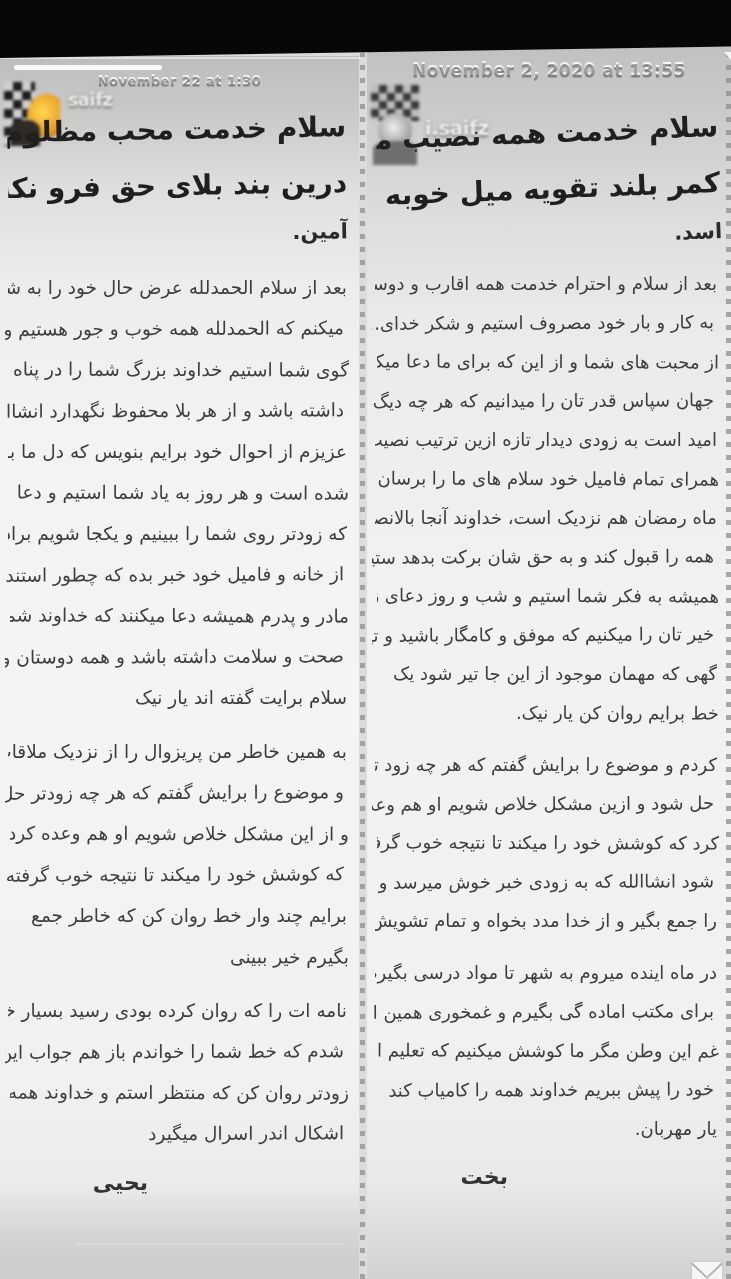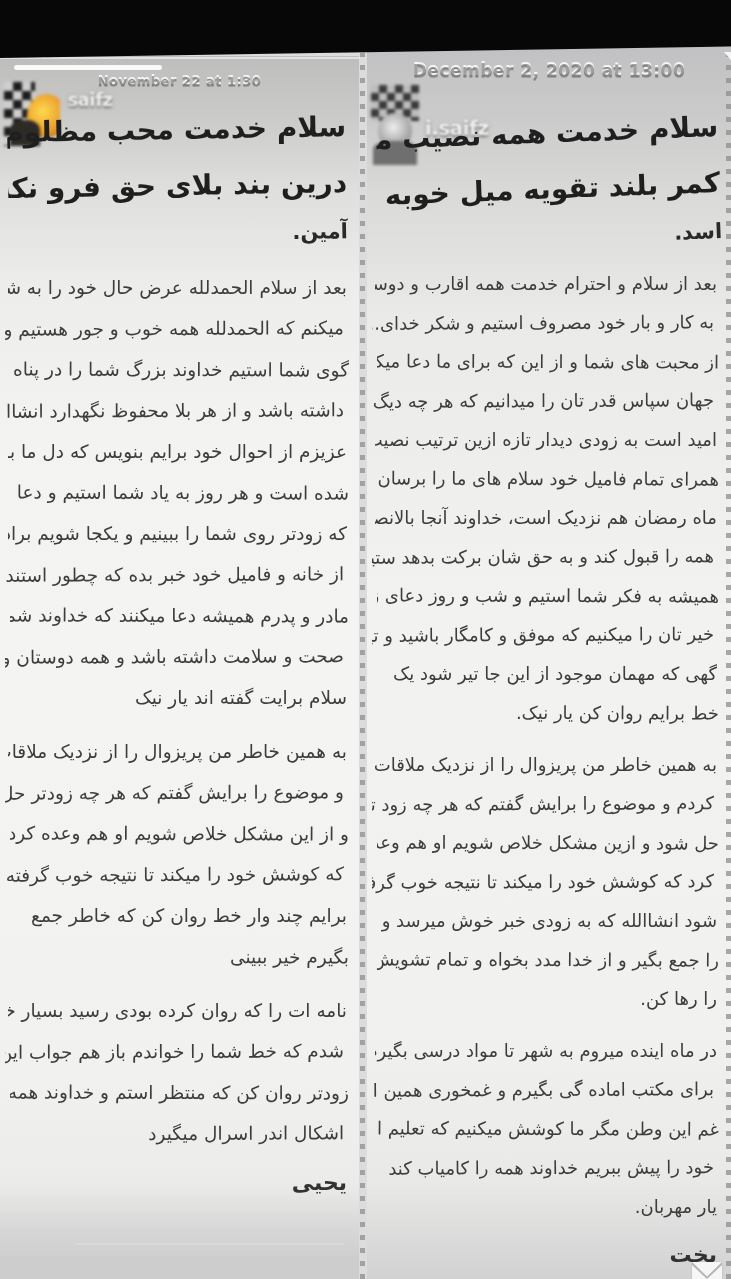--- a/index.html
+++ b/index.html
@@ -114,21 +114,21 @@
     white-space:nowrap;overflow:hidden;text-align:right;color:#3d3d3d;
   }
   .photo-left .hw-para .hw-line{font-size:18.5px;line-height:41px;}
   .photo-right .hw-para .hw-line{font-size:18px;line-height:39px;}
   .hw-para .hw-line:nth-child(2n){transform:translateX(-3px) rotate(-.25deg);}
   .hw-para .hw-line:nth-child(3n){transform:translateX(2px) rotate(.2deg);}
   .hw-para .hw-line:nth-child(5n){letter-spacing:.6px;}
 
   .hw-signature{
     margin-top:16px;font-size:22px;font-weight:bold;color:#333;
-    text-align:right;padding-left:25%;
+    text-align:left;padding-left:25%;
   }
 
   
   .paper-edge-line{
     position:absolute;left:76px;top:1187px;width:268px;height:2px;
     background:#dadada;opacity:.9;
   }
   .envelope{
     position:absolute;left:692px;top:1262px;width:30px;height:17px;
     background:#f6f6f6;z-index:8;box-shadow:0 0 2px rgba(0,0,0,.15);
@@ -192,21 +192,21 @@
             <div class="hw-line">اشکال اندر اسرال میگیرد</div>
           </div>
         </div>
       <div class="hw-signature">یحیی</div>
     </div>
     <div class="paper-edge-line"></div>
   </figure>
   <div class="below-left"></div>
 
   <figure class="photo photo-right" style="margin:0">
-    <div class="ts-watermark">December 2, 2020 at 13:00</div>
+    <div class="ts-watermark">November 2, 2020 at 13:55</div>
     <div class="avatar">
       <div class="blob av-gray1"></div>
       <div class="blob av-gray2"></div>
       <div class="blob av-gray3"></div>
     </div>
     <div class="username-watermark">i.saifz</div>
 
     <div class="hw">
       <div class="hw-header">
           <div class="hw-line">سلام خدمت همه نصیب مظلوم سپاه محترم</div>
@@ -222,27 +222,25 @@
             <div class="hw-line">امید است به زودی دیدار تازه ازین ترتیب نصیب گردد</div>
             <div class="hw-line">همرای تمام فامیل خود سلام های ما را برسان زان غم</div>
             <div class="hw-line">ماه رمضان هم نزدیک است، خداوند آنجا بالانصاف نماز</div>
             <div class="hw-line">همه را قبول کند و به حق شان برکت بدهد ستیت میتیم</div>
             <div class="hw-line">همیشه به فکر شما استیم و شب و روز دعای زبان له</div>
             <div class="hw-line">خیر تان را میکنیم که موفق و کامگار باشید و تیگاه</div>
             <div class="hw-line">گهی که مهمان موجود از این جا تیر شود یک</div>
             <div class="hw-line">خط برایم روان کن یار نیک.</div>
           </div>
           <div class="hw-para">
-            <div class="hw-line">به همین خاطر من پریزوال را از نزدیک ملاقات</div>
             <div class="hw-line">کردم و موضوع را برایش گفتم که هر چه زود تر هم</div>
             <div class="hw-line">حل شود و ازین مشکل خلاص شویم او هم وعده</div>
             <div class="hw-line">کرد که کوشش خود را میکند تا نتیجه خوب گرفته</div>
             <div class="hw-line">شود انشاالله که به زودی خبر خوش میرسد و دلت</div>
             <div class="hw-line">را جمع بگیر و از خدا مدد بخواه و تمام تشویش</div>
-            <div class="hw-line">را رها کن.</div>
           </div>
           <div class="hw-para">
             <div class="hw-line">در ماه اینده میروم به شهر تا مواد درسی بگیرم و</div>
             <div class="hw-line">برای مکتب اماده گی بگیرم و غمخوری همین است اصل</div>
             <div class="hw-line">غم این وطن مگر ما کوشش میکنیم که تعلیم استقلال</div>
             <div class="hw-line">خود را پیش ببریم خداوند همه را کامیاب کند</div>
             <div class="hw-line">یار مهربان.</div>
           </div>
         </div>
       <div class="hw-signature">بخت</div>

